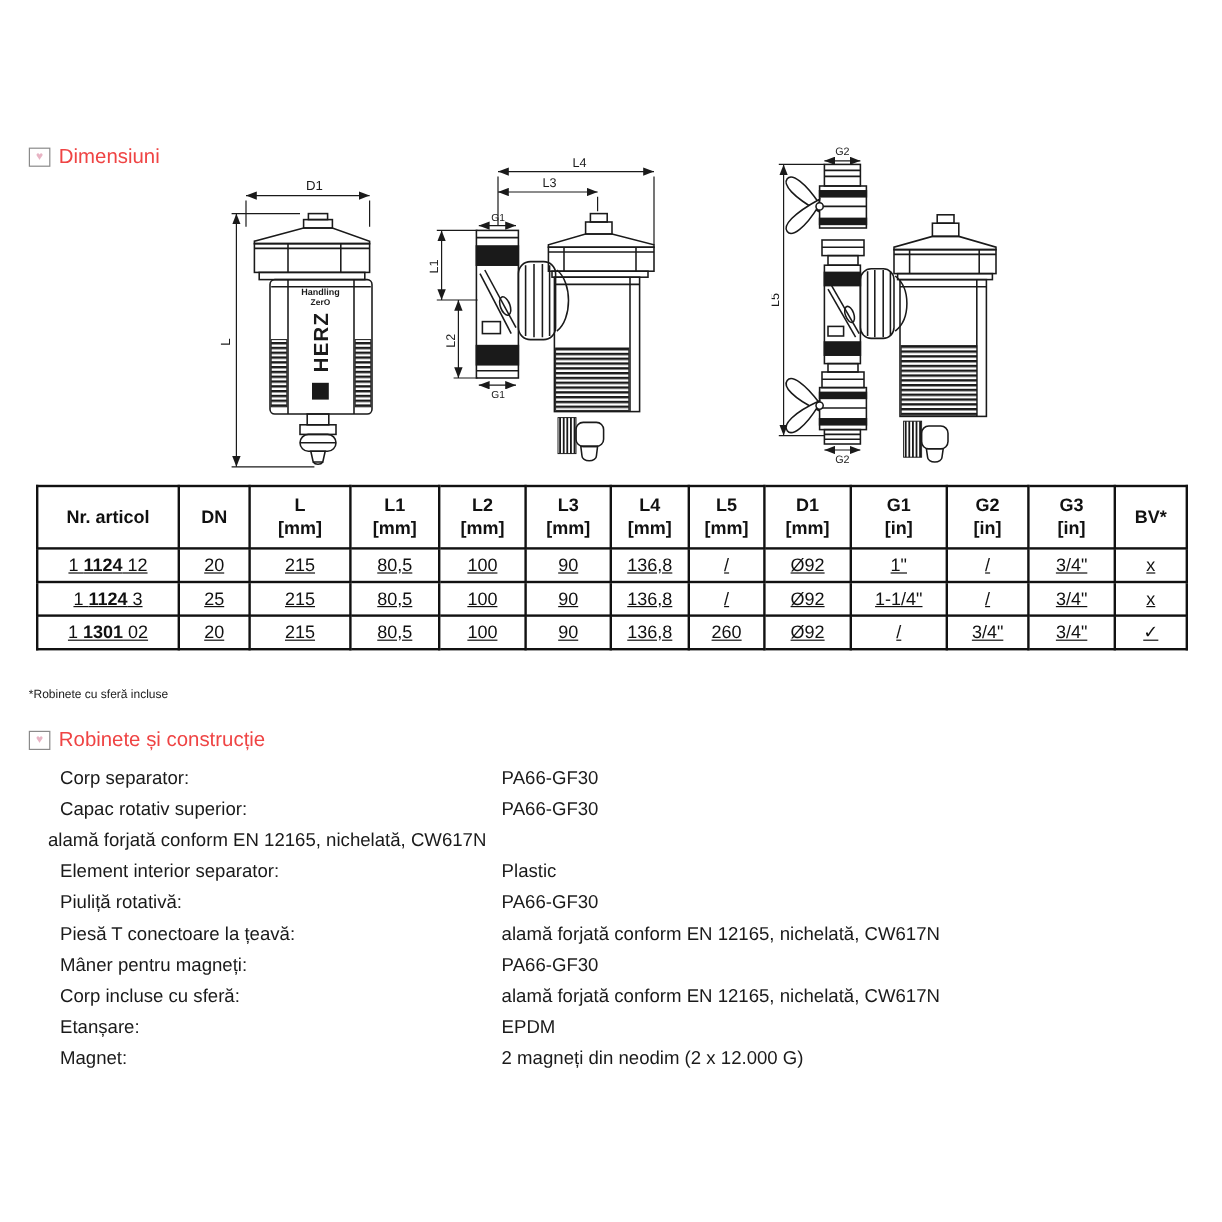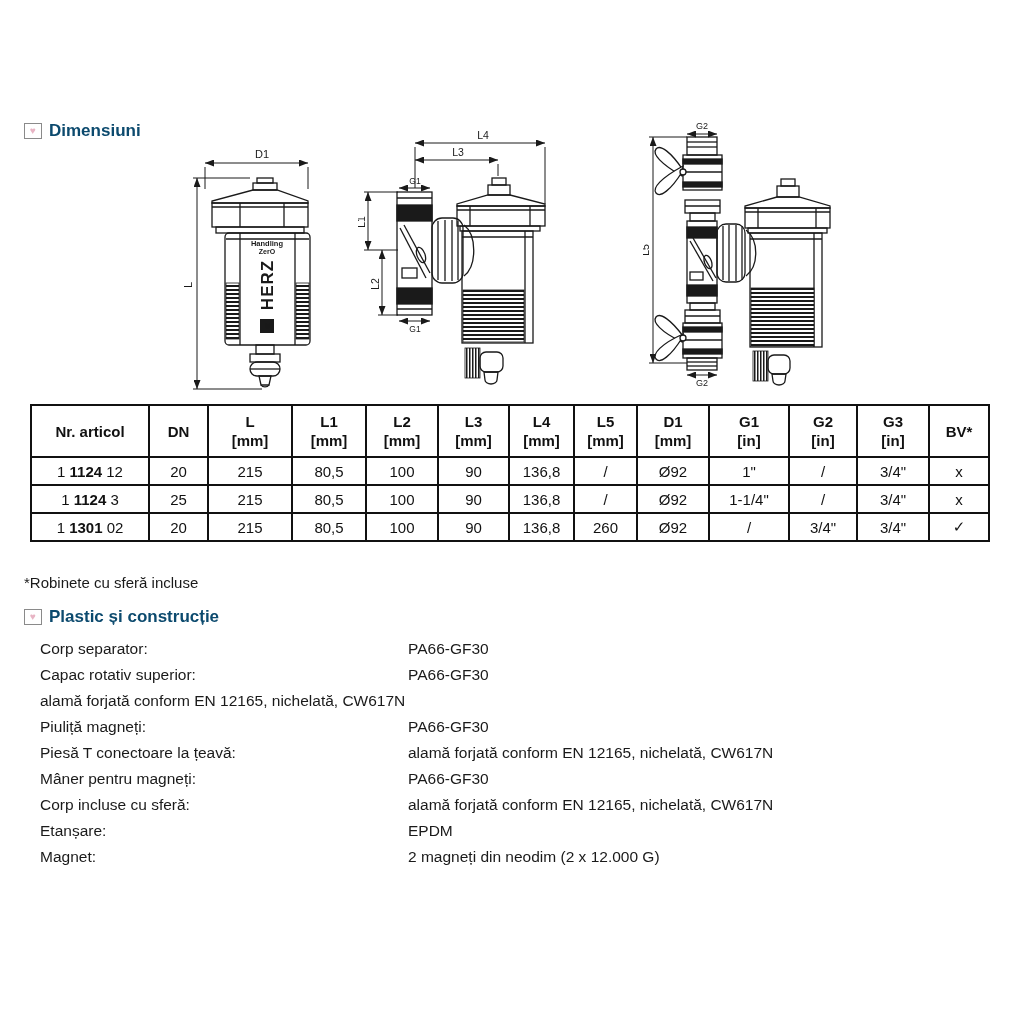--- a/index.html
+++ b/index.html
@@ -1,36 +1,36 @@
 <!DOCTYPE html>
 <html><head>
 <meta charset="utf-8">
 <style>
   html,body{margin:0;padding:0;}
   body{width:1018px;height:1018px;background:#ffffff;position:relative;
        font-family:"Liberation Sans", sans-serif;color:#111;}
   .page{position:absolute;inset:0;background:#fff;}
   .section-header{position:absolute;display:flex;align-items:flex-start;gap:7px;}
-  .section-header h2{margin:0;font-size:17px;font-weight:bold;color:#0c4a6e;line-height:18px;}
+  .section-header h2{margin:0;font-size:17px;font-weight:normal;color:#ef4444;line-height:18px;}
   .img-icon{width:16px;height:14px;border:1px solid #8a8a8a;background:#fff;display:flex;
             align-items:center;justify-content:center;margin-top:1px;}
   .img-icon .heart{color:#e8b4c4;font-size:10px;line-height:10px;}
   .drawing{position:absolute;}
   svg text{font-family:"Liberation Sans", sans-serif;fill:#1a1a1a;stroke:none;}
   table.dims{position:absolute;left:30px;top:404px;width:958px;border-collapse:collapse;
              table-layout:fixed;border:2px solid #0f172a;}
   table.dims th,table.dims td{border:2px solid #111;text-align:center;vertical-align:middle;
              padding:0;font-size:15px;color:#111;overflow:hidden;}
   table.dims thead th{height:50px;font-weight:bold;line-height:19px;}
-  table.dims tbody td{height:26px;font-weight:normal;}
+  table.dims tbody td{height:26px;font-weight:normal;text-decoration:underline;}
   .art b{font-weight:bold;}
-  .footnote{position:absolute;left:24px;top:574px;font-size:15px;color:#1a1a1a;}
+  .footnote{position:absolute;left:24px;top:574px;font-size:10px;color:#1a1a1a;}
   .materials{position:absolute;left:40px;top:636px;width:950px;}
   .mat-row{display:flex;height:26px;align-items:center;font-size:15.5px;color:#1a1a1a;}
-  .mat-label{width:368px;flex:0 0 368px;}
+  .mat-label{width:368px;flex:0 0 368px;margin-left:10px;}
   .mat-value{flex:1;}
 </style>
 </head>
 <body>
 
 <div class="page">
 
   <div class="section-header" style="left:24px;top:122px;">
     <span class="img-icon">
         <span class="heart">♥</span>
@@ -344,37 +344,41 @@
       </tr>
     </tbody>
   </table>
 
   <div class="footnote">*Robinete cu sferă incluse</div>
 
   <div class="section-header" style="left:24px;top:608px;">
     <span class="img-icon">
         <span class="heart">♥</span>
       </span>
-    <h2>Plastic și construcție</h2>
+    <h2>Robinete și construcție</h2>
   </div>
 
   <div class="materials">
     <div class="mat-row">
         <span class="mat-label">Corp separator:</span>
         <span class="mat-value">PA66-GF30</span>
       </div>
     <div class="mat-row">
         <span class="mat-label">Capac rotativ superior:</span>
         <span class="mat-value">PA66-GF30</span>
       </div>
     <div class="mat-row">
         <span class="mat-value">alamă forjată conform EN 12165, nichelată, CW617N</span>
       </div>
     <div class="mat-row">
-        <span class="mat-label">Piuliță magneți:</span>
+        <span class="mat-label">Element interior separator:</span>
+        <span class="mat-value">Plastic</span>
+      </div>
+    <div class="mat-row">
+        <span class="mat-label">Piuliță rotativă:</span>
         <span class="mat-value">PA66-GF30</span>
       </div>
     <div class="mat-row">
         <span class="mat-label">Piesă T conectoare la țeavă:</span>
         <span class="mat-value">alamă forjată conform EN 12165, nichelată, CW617N</span>
       </div>
     <div class="mat-row">
         <span class="mat-label">Mâner pentru magneți:</span>
         <span class="mat-value">PA66-GF30</span>
       </div>

